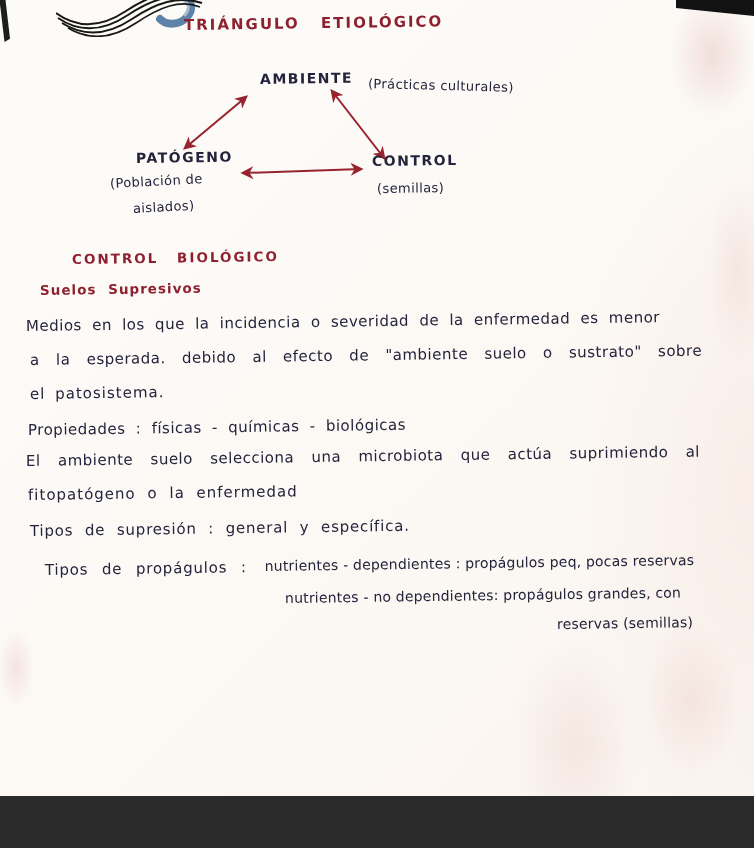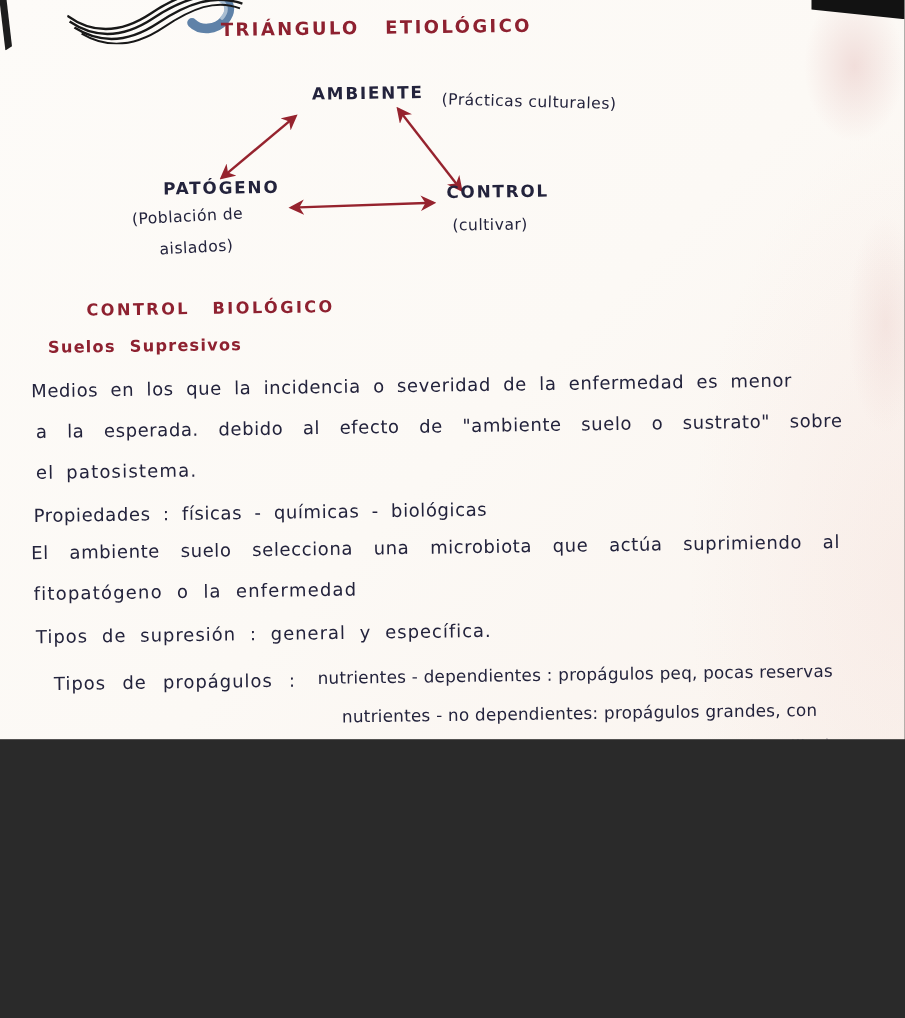--- a/index.html
+++ b/index.html
@@ -1,21 +1,21 @@
 <!DOCTYPE html>
 <html><head>
 <meta charset="utf-8">
 <style>
   html,body{margin:0;padding:0;}
   body{
     width:754px;height:848px;overflow:hidden;background:#2a2a2a;
     font-family:"DejaVu Sans", sans-serif;
   }
   .paper{
-    position:relative;width:754px;height:616px;overflow:hidden;
+    position:relative;width:754px;height:796px;overflow:hidden;
     background:linear-gradient(135deg,#fdfbf8 0%,#fcf9f5 55%,#faf4ef 100%);
   }
   .stains{
     position:absolute;inset:0;pointer-events:none;
     background:
       radial-gradient(60px 90px at 712px 55px, rgba(216,160,158,.30), transparent 70%),
       radial-gradient(45px 130px at 738px 270px, rgba(224,178,175,.22), transparent 70%),
       radial-gradient(90px 150px at 575px 745px, rgba(220,168,165,.20), transparent 70%),
       radial-gradient(26px 60px at 16px 668px, rgba(224,168,168,.28), transparent 70%),
       radial-gradient(70px 110px at 690px 700px, rgba(222,175,170,.22), transparent 70%),
@@ -77,21 +77,21 @@
   </svg>
 
   <div class="hw node" style="left:260px;top:71px;">AMBIENTE</div>
   <div class="hw ann" style="left:368px;top:76px;transform:rotate(1.5deg);">(Prácticas culturales)</div>
 
   <div class="hw node" style="left:136px;top:150px;">PATÓGENO</div>
   <div class="hw ann" style="left:110px;top:176px;transform:rotate(-3deg);">(Población de</div>
   <div class="hw ann" style="left:133px;top:201px;transform:rotate(-3deg);">aislados)</div>
 
   <div class="hw node" style="left:372px;top:153px;">CONTROL</div>
-  <div class="hw ann" style="left:377px;top:181px;">(cultivar)</div>
+  <div class="hw ann" style="left:377px;top:181px;">(semillas)</div>
 
   <div class="hw red heading">CONTROL BIOLÓGICO</div>
   <div class="hw red subheading">Suelos Supresivos</div>
 
   <div class="hw bl l1">Medios en los que la incidencia o severidad de la enfermedad es menor</div>
   <div class="hw bl l2">a la esperada. debido al efecto de "ambiente suelo o sustrato" sobre</div>
   <div class="hw bl l3">el patosistema.</div>
 
   <div class="hw bl l4">Propiedades : físicas - químicas - biológicas</div>
   <div class="hw bl l5">El ambiente suelo selecciona una microbiota que actúa suprimiendo al</div>

